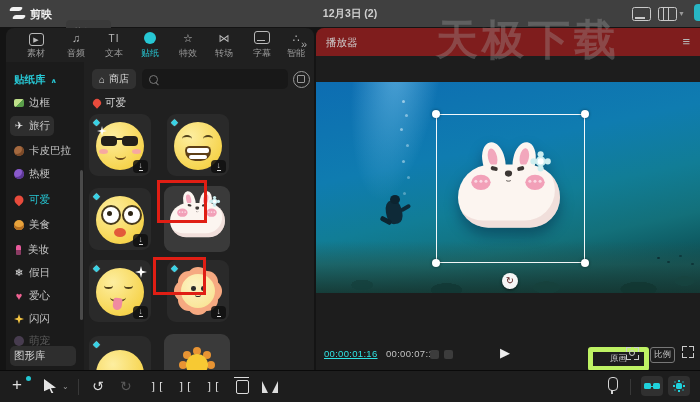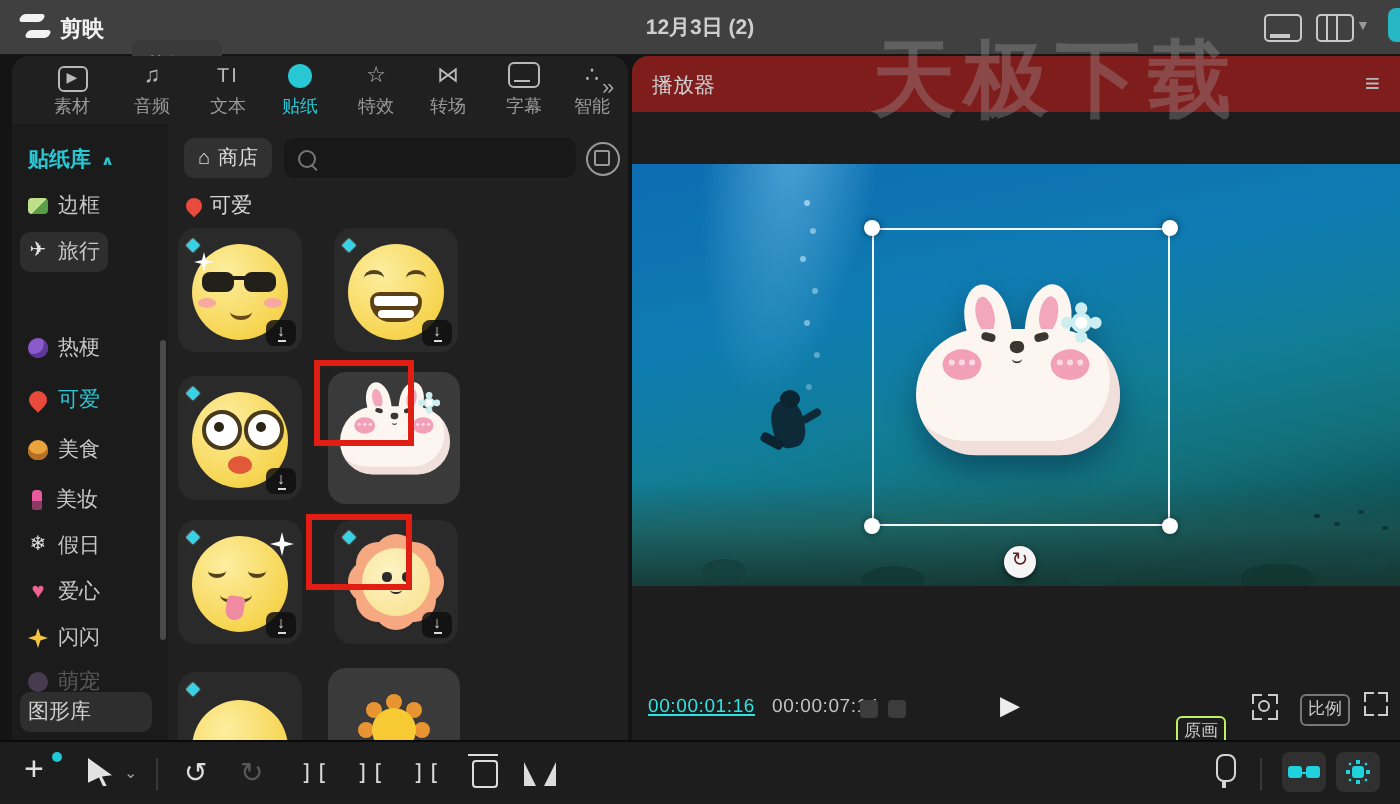--- a/index.html
+++ b/index.html
@@ -149,21 +149,21 @@
   .rot-handle{position:absolute;left:186px;top:191px;width:16px;height:16px;border-radius:50%;background:#f5f5f5;
               box-shadow:0 1px 3px rgba(0,0,0,.6);color:#5a2020;font-size:10px;line-height:16px;text-align:center;cursor:pointer;}
   .video-rabbit{position:absolute;left:142px;top:60px;transform:scale(1.02);transform-origin:top left;filter:drop-shadow(0 7px 7px rgba(0,10,40,.35));}
 
   
   .pc-row{position:absolute;left:0;top:314px;width:100%;height:24px;}
   .cur-time{position:absolute;left:8px;top:6px;font-size:9.5px;color:#2fe2e2;letter-spacing:.3px;text-decoration:underline;}
   .tot-time{position:absolute;left:70px;top:6px;font-size:9.5px;color:#c2c2c2;letter-spacing:.3px;}
   .dim-sq{position:absolute;top:8px;width:9px;height:9px;background:#3c3c3c;border-radius:2px;}
   .play-btn{position:absolute;left:184px;top:3px;font-size:13px;color:#ededed;cursor:pointer;}
-  .q-btn{position:absolute;left:272px;top:5px;border:1px solid #bef264;border-radius:3px;font-size:8.5px;color:#ccc;padding:1px 3px;cursor:pointer;margin-top:11px;}
+  .q-btn{position:absolute;left:272px;top:5px;border:5px solid #bef264;border-radius:3px;font-size:8.5px;color:#ccc;padding:1px 17px;cursor:pointer;}
   .zoomfit{position:absolute;left:310px;top:5px;width:13px;height:13px;cursor:pointer;}
   .zoomfit b{position:absolute;width:4px;height:4px;border:1.4px solid #ccc;}
   .zoomfit .c1{left:0;top:0;border-right:none;border-bottom:none;}
   .zoomfit .c2{right:0;top:0;border-left:none;border-bottom:none;}
   .zoomfit .c3{left:0;bottom:0;border-right:none;border-top:none;}
   .zoomfit .c4{right:0;bottom:0;border-left:none;border-top:none;}
   .zoomfit i{position:absolute;left:3.4px;top:3.4px;width:4px;height:4px;border:1.3px solid #ccc;border-radius:50%;}
   .ratio-btn{position:absolute;left:334px;top:5px;border:1px solid #777;border-radius:3px;font-size:8.5px;color:#ccc;padding:1px 3px;cursor:pointer;}
   .fs-btn{position:absolute;left:366px;top:4px;width:12px;height:12px;cursor:pointer;}
   .fs-btn b{position:absolute;width:3.6px;height:3.6px;border:1.4px solid #ccc;}
@@ -276,20 +276,24 @@
       <span class="sb-caret">∧</span>
     </div>
     <div class="sb-row" style="top:31px">
       <span class="si si-frame"></span>
       <span>边框</span>
     </div>
     <div class="sb-row hover" style="top:54px">
       <span class="si si-plane">✈</span>
       <span>旅行</span>
     </div>
+    <div class="sb-row" style="top:79px">
+      <span class="si si-capy"></span>
+      <span>卡皮巴拉</span>
+    </div>
     <div class="sb-row" style="top:102px">
       <span class="si si-meme"></span>
       <span>热梗</span>
     </div>
     <div class="sb-row active" style="top:128px">
       <span class="si si-pin"></span>
       <span>可爱</span>
     </div>
     <div class="sb-row" style="top:153px">
       <span class="si si-food"></span>

